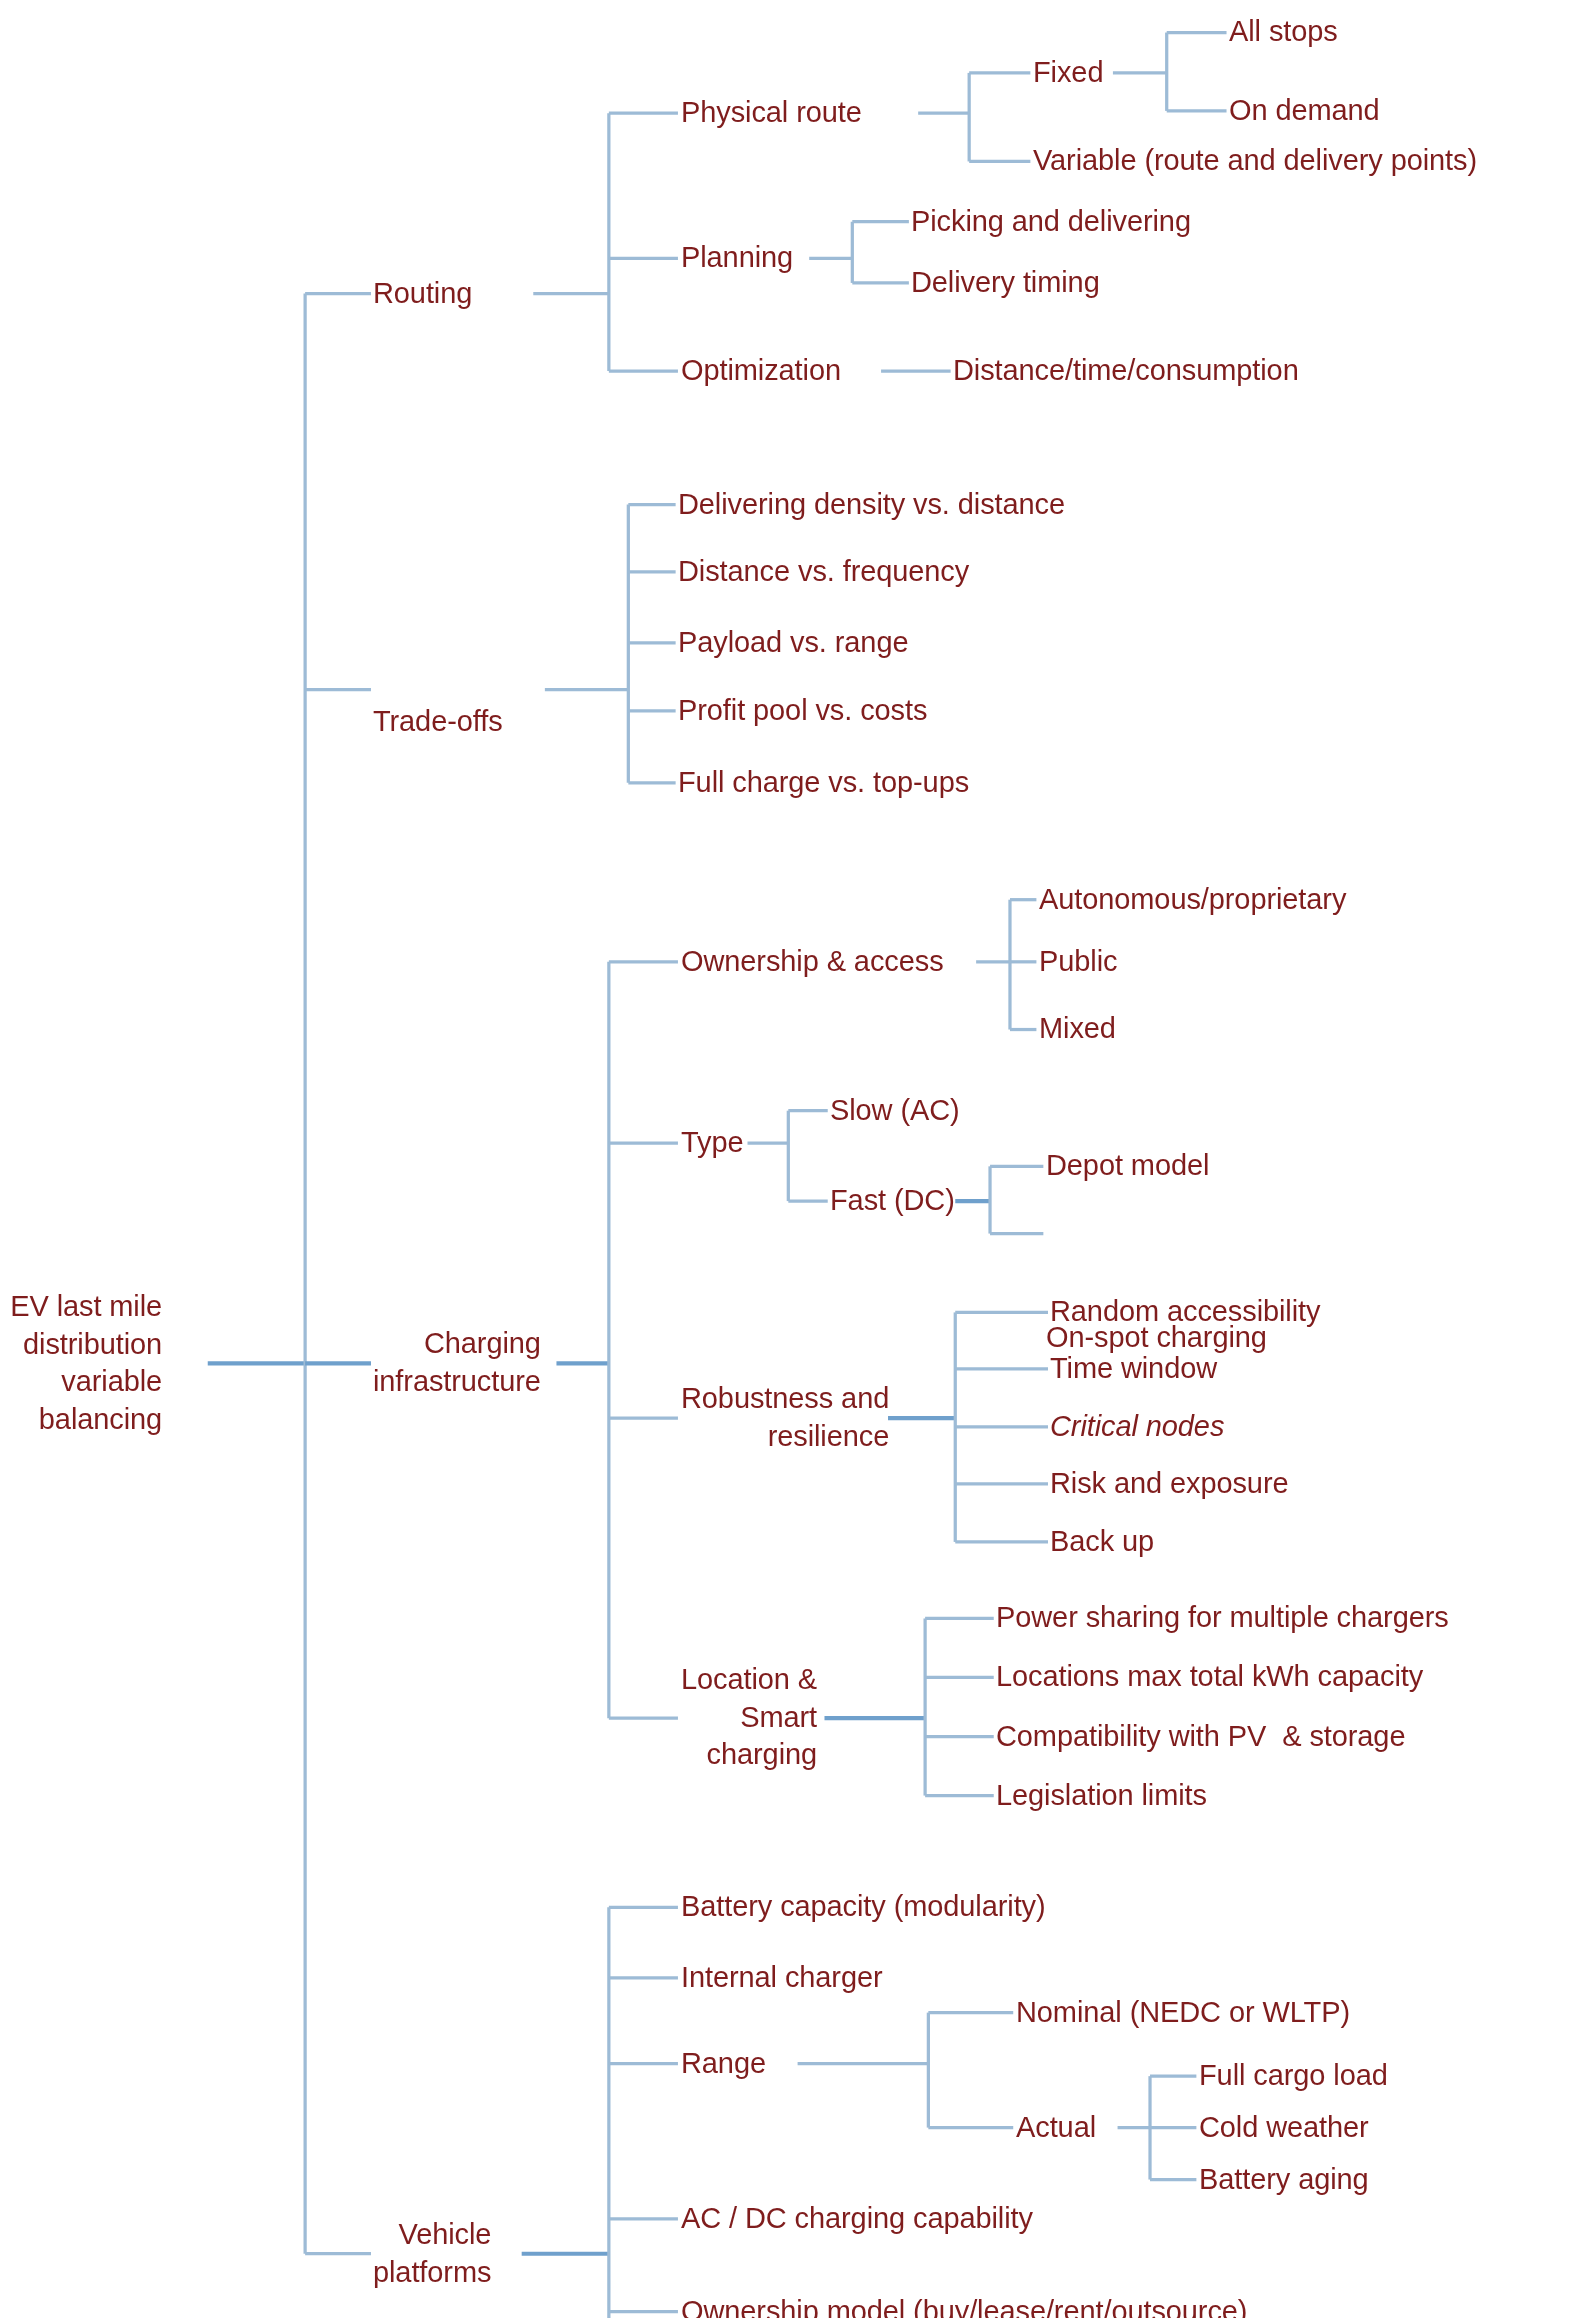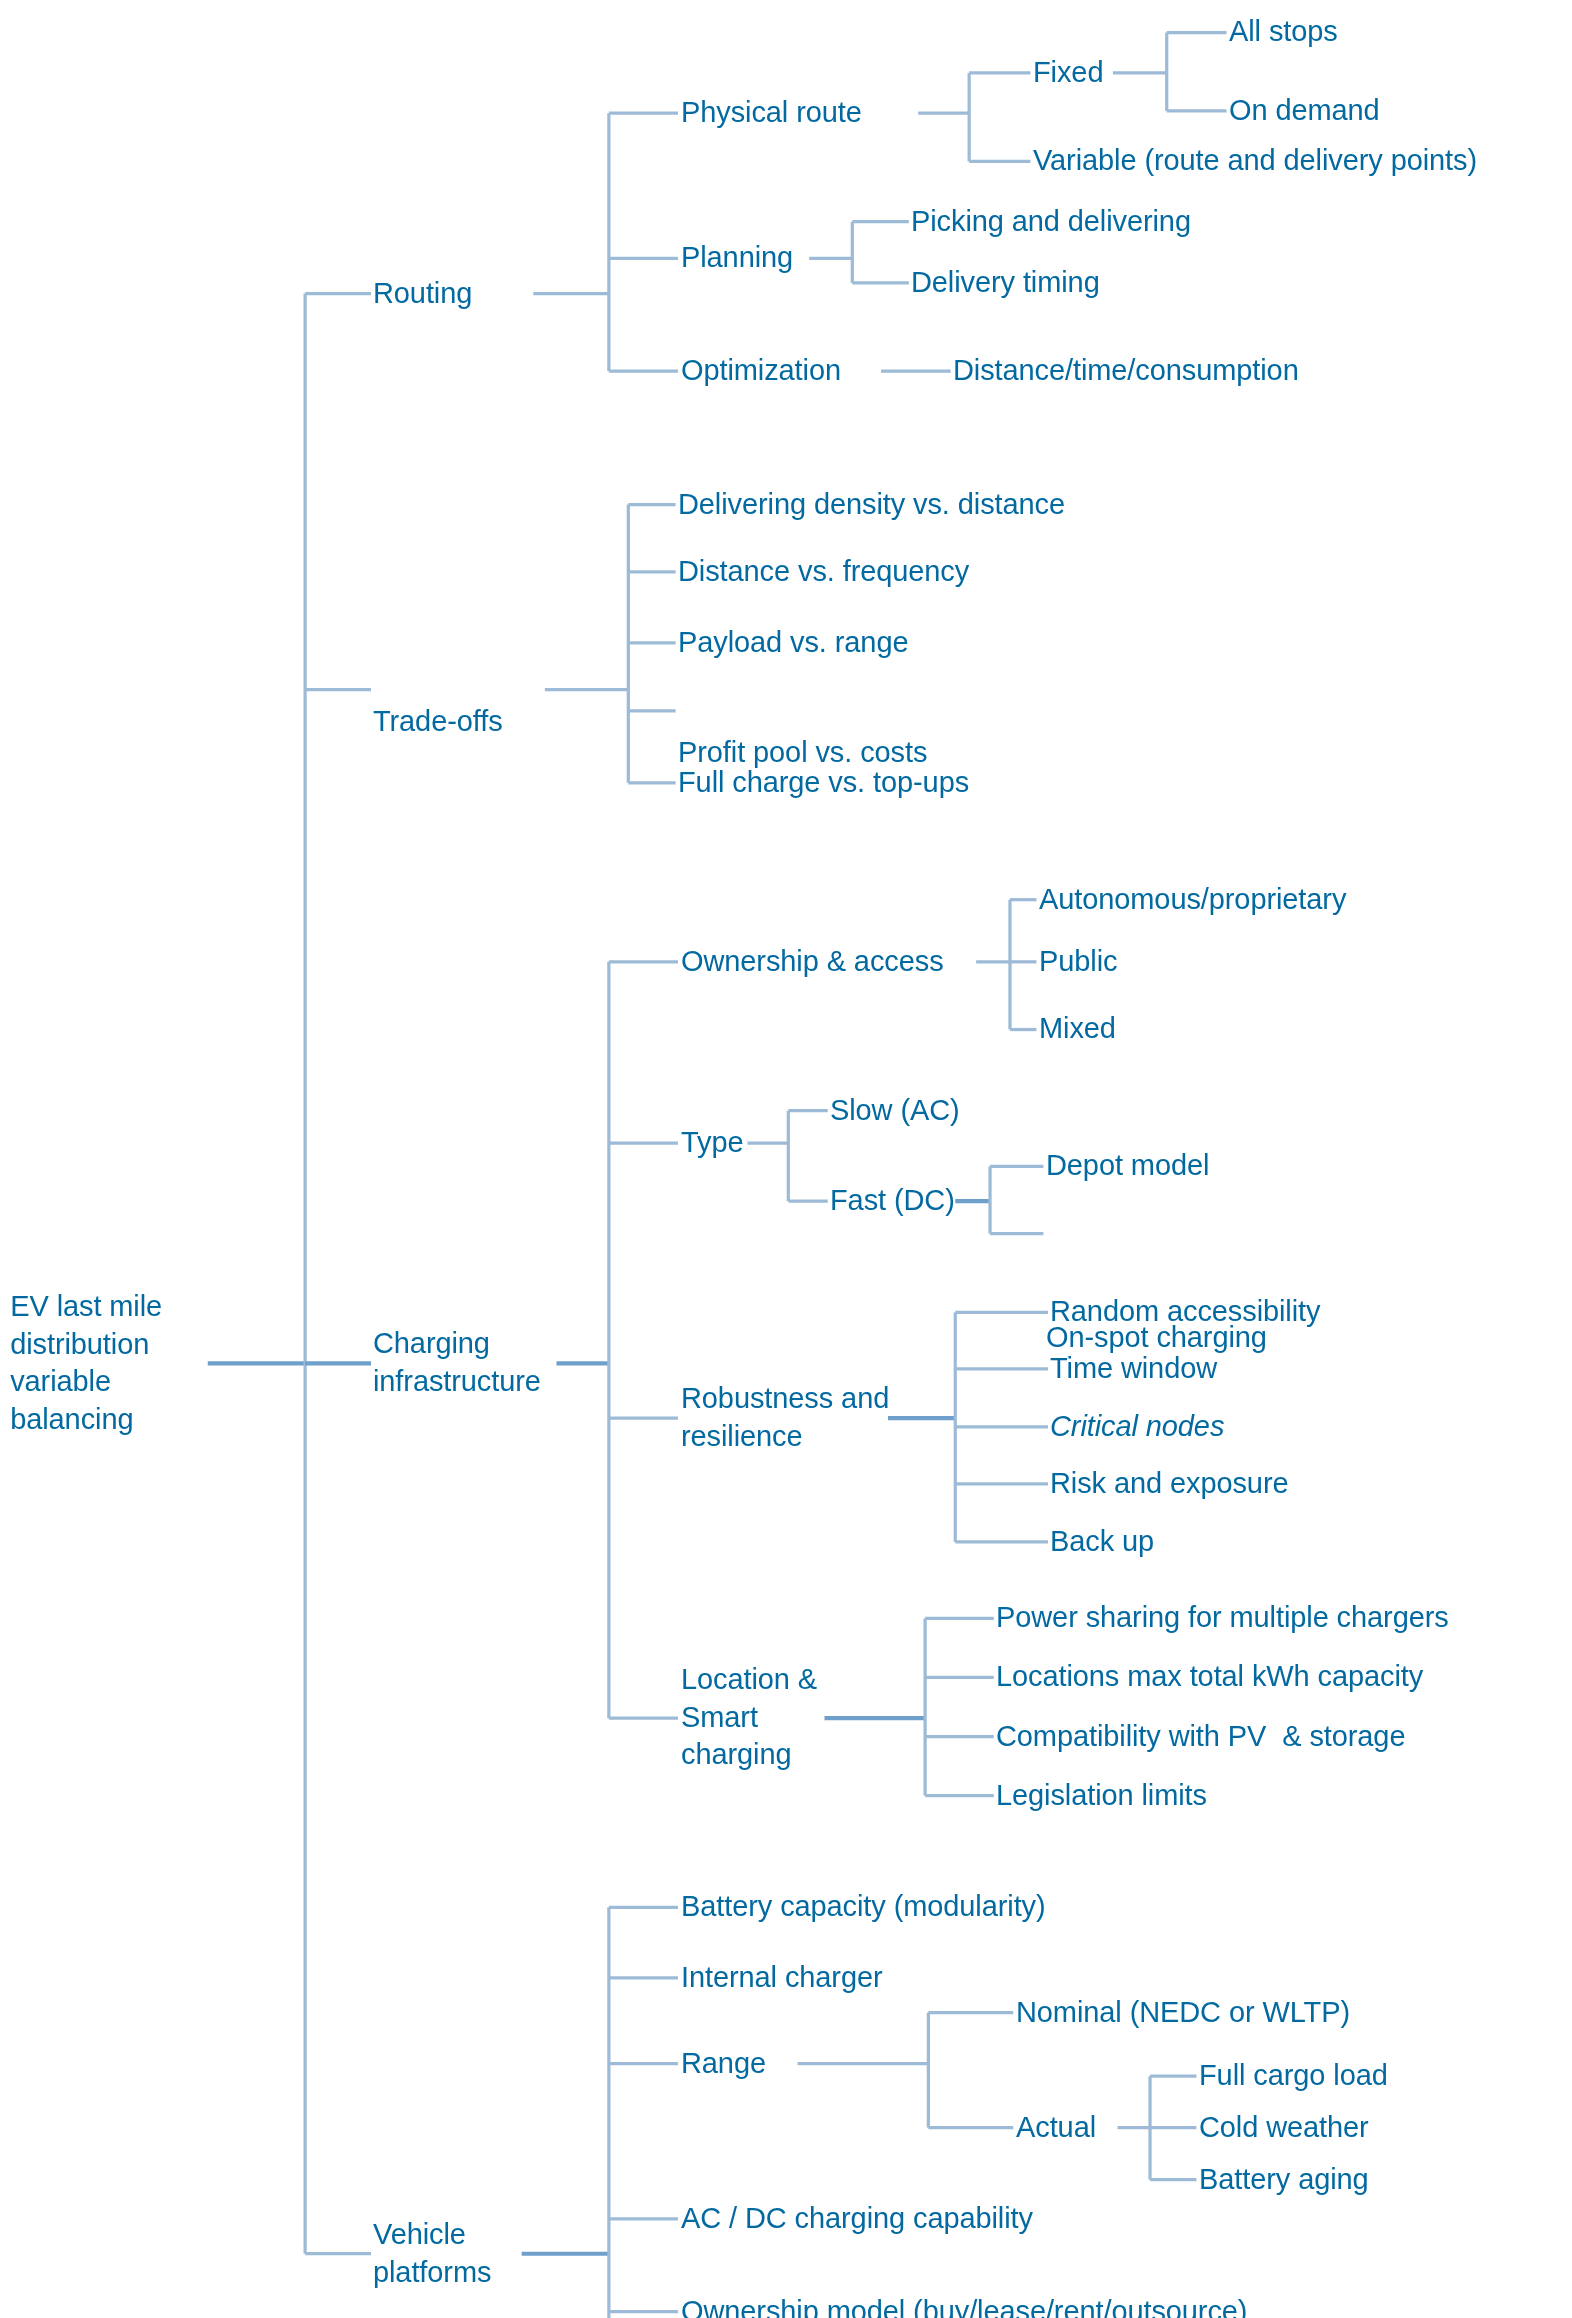--- a/index.html
+++ b/index.html
@@ -17,27 +17,28 @@
     overflow:hidden;
   }
   #wires{
     position:absolute;
     left:0; top:0;
     width:1572px; height:2520px;
     pointer-events:none;
   }
   .node{
     position:absolute;
-    color:#0369a1;
+    color:#7f1d1d;
     font-size:29px;
     line-height:1.30;
     letter-spacing:-0.1px;
     white-space:pre;
     transform:translateY(-50%);
     font-weight:400;
+    text-align:right;
   }
   .node.multiline{white-space:pre-line;}
   
   .node.root{font-size:29px;line-height:1.30;}
 </style>
 </head>
 <body>
 
 <div id="canvas">
 
@@ -162,21 +163,21 @@
   <div class="node" style="left:681px; top:258px;">Planning</div>
   <div class="node" style="left:911px; top:222px;">Picking and delivering</div>
   <div class="node" style="left:911px; top:283px;">Delivery timing</div>
   <div class="node" style="left:681px; top:371px;">Optimization</div>
   <div class="node" style="left:953px; top:371px;">Distance/time/consumption</div>
 
   <div class="node" style="left:373px; top:690px;margin-top:32px;">Trade-offs</div>
   <div class="node" style="left:678px; top:505px;">Delivering density vs. distance</div>
   <div class="node" style="left:678px; top:572px;">Distance vs. frequency</div>
   <div class="node" style="left:678px; top:643px;">Payload vs. range</div>
-  <div class="node" style="left:678px; top:711px;margin-top:42px;">Profit pool vs. costs</div>
+  <div class="node" style="left:678px; top:711px;">Profit pool vs. costs</div>
   <div class="node" style="left:678px; top:783px;">Full charge vs. top-ups</div>
 
   <div class="node multiline" style="left:373px; top:1363px;">Charging
 infrastructure</div>
   <div class="node" style="left:681px; top:962px;">Ownership &amp; access</div>
   <div class="node" style="left:1039px; top:900px;">Autonomous/proprietary</div>
   <div class="node" style="left:1039px; top:962px;">Public</div>
   <div class="node" style="left:1039px; top:1029px;">Mixed</div>
   <div class="node" style="left:681px; top:1143px;">Type</div>
   <div class="node" style="left:830px; top:1111px;">Slow (AC)</div>

